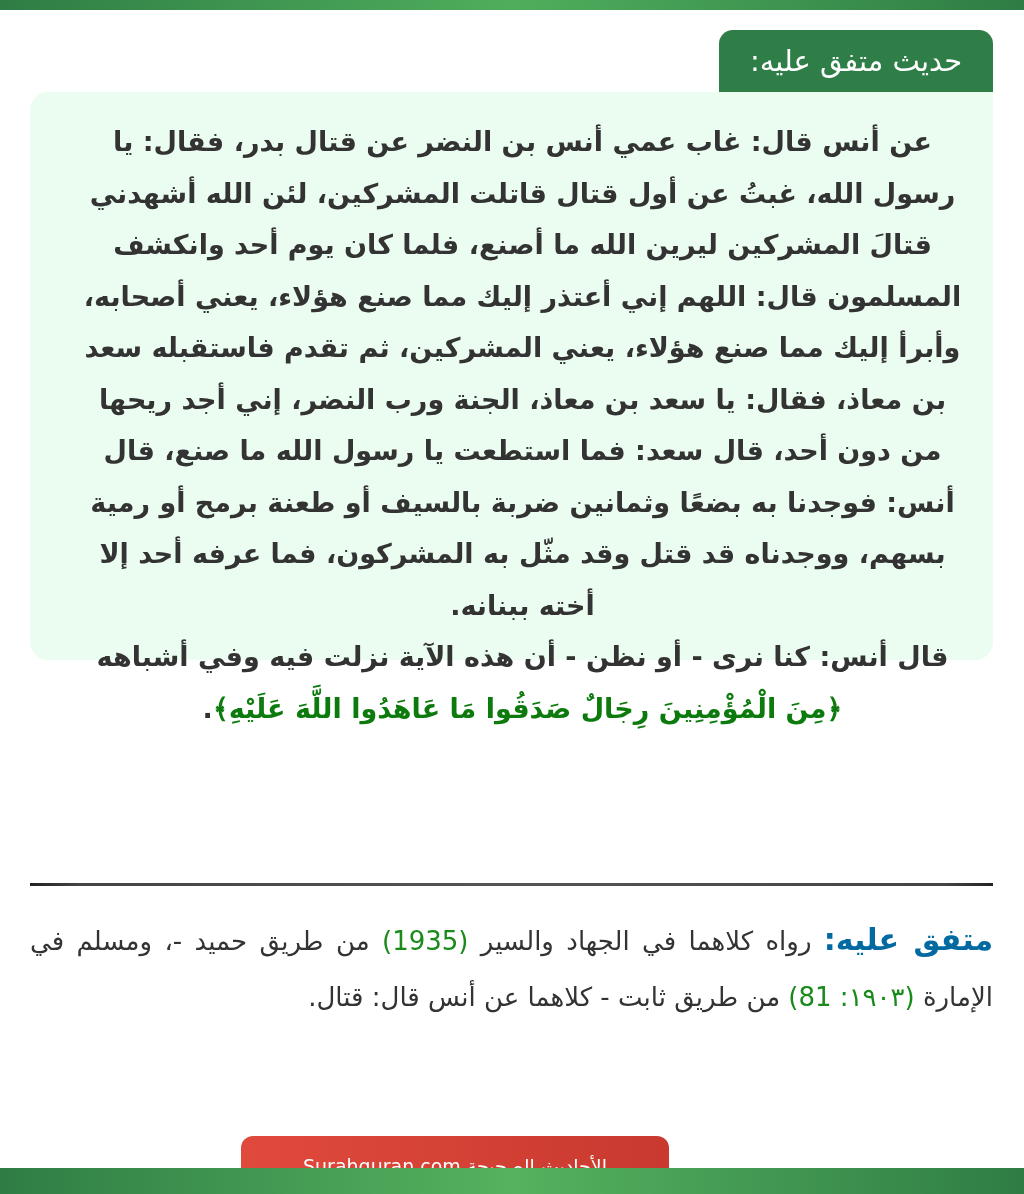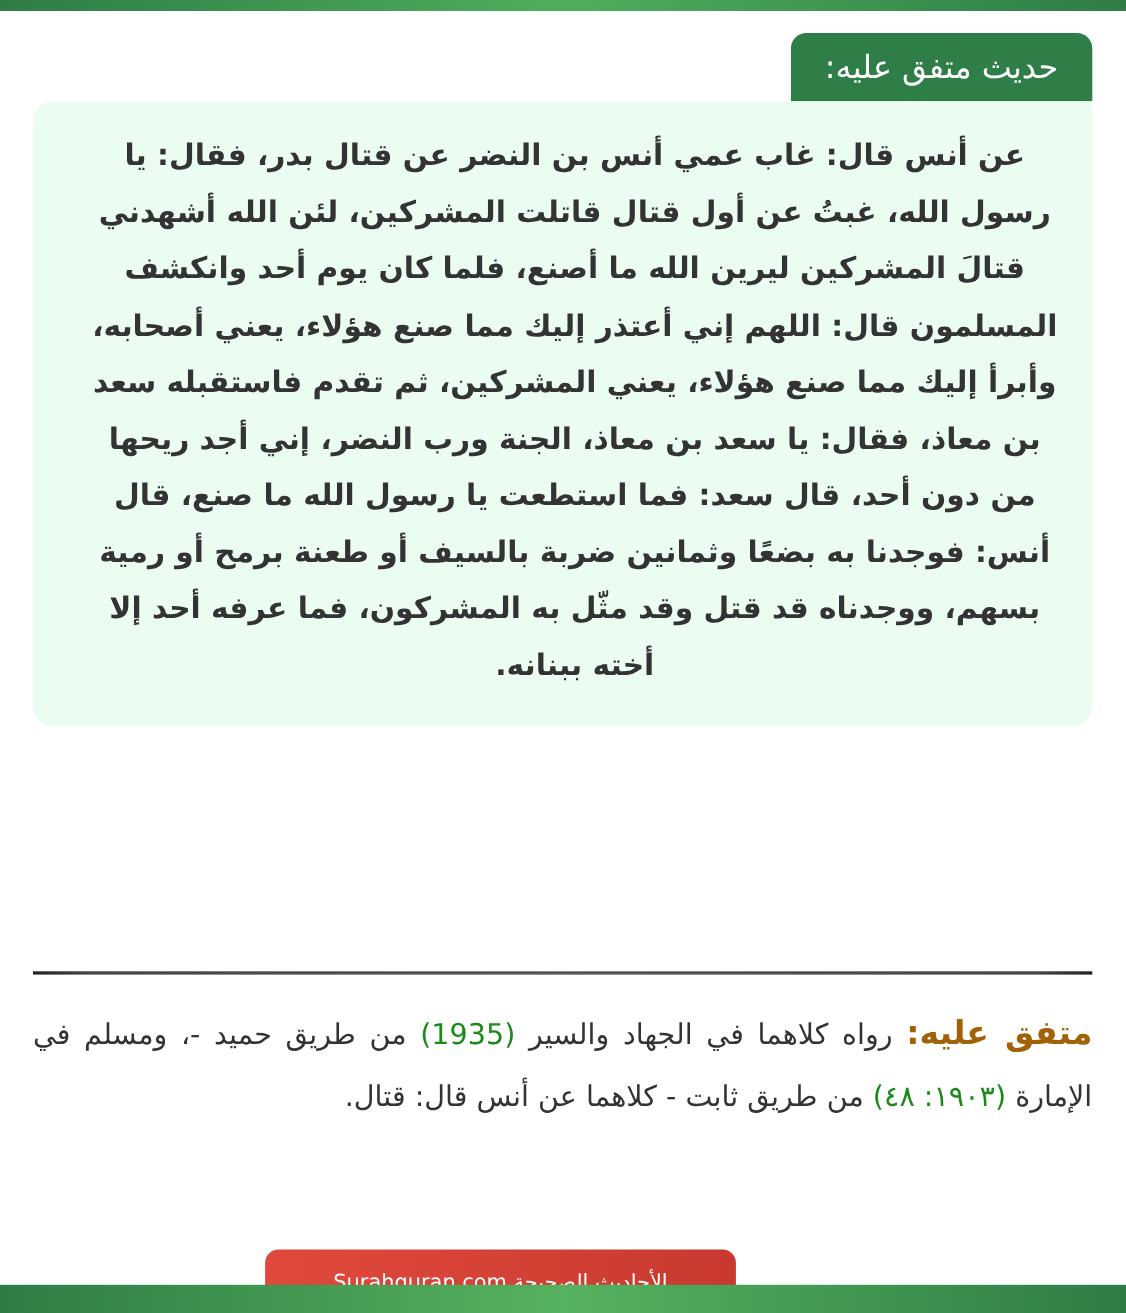--- a/index.html
+++ b/index.html
@@ -40,21 +40,21 @@
   .quran { color:#0d7a0d; }
   .divider {
     position:absolute; left:30px; top:883px; width:963px; height:3px;
     background:linear-gradient(90deg,#222 0%,#444 5%,#555 50%,#444 95%,#222 100%);
   }
   .source {
     position:absolute; left:30px; top:912px; width:963px;
     direction:rtl; text-align:justify; text-align-last:right;
     font-size:26px; line-height:56px; color:#333333; margin:0;
   }
-  .source .label { color:#a16207; font-weight:bold; font-size:30px; }
+  .source .label { color:#0369a1; font-weight:bold; font-size:30px; }
   .source .ref { color:#1a8a1a; }
   .brand-button {
     position:absolute; left:241px; top:1107px; width:428px; height:61px;
     background:linear-gradient(90deg,#e04a3c 0%,#c9392f 100%);
     border-radius:12px 12px 0 0;
     color:#ffffff; text-align:center;
     font-size:19px; line-height:61px;
     direction:rtl;
     margin-top:29px;
   }
@@ -62,22 +62,23 @@
 </head>
 <body>
 
 <div class="top-bar"></div>
 
 <div class="tab-label">حديث متفق عليه:</div>
 
 <div class="card">
   <div class="hadith-text">
     <p>عن أنس قال: غاب عمي أنس بن النضر عن قتال بدر، فقال: يا رسول الله، غبتُ عن أول قتال قاتلت المشركين، لئن الله أشهدني قتالَ المشركين ليرين الله ما أصنع، فلما كان يوم أحد وانكشف المسلمون قال: اللهم إني أعتذر إليك مما صنع هؤلاء، يعني أصحابه، وأبرأ إليك مما صنع هؤلاء، يعني المشركين، ثم تقدم فاستقبله سعد بن معاذ، فقال: يا سعد بن معاذ، الجنة ورب النضر، إني أجد ريحها من دون أحد، قال سعد: فما استطعت يا رسول الله ما صنع، قال أنس: فوجدنا به بضعًا وثمانين ضربة بالسيف أو طعنة برمح أو رمية بسهم، ووجدناه قد قتل وقد مثّل به المشركون، فما عرفه أحد إلا أخته ببنانه.</p>
+    <p><span>قال أنس: كنا نرى - أو نظن - أن هذه الآية نزلت فيه وفي أشباهه </span><span class="quran">﴿مِنَ الْمُؤْمِنِينَ رِجَالٌ صَدَقُوا مَا عَاهَدُوا اللَّهَ عَلَيْهِ﴾</span><span>.</span></p>
   </div>
 </div>
 
 <div class="divider"></div>
 
-<p class="source"><span class="label">متفق عليه:</span><span> رواه كلاهما في الجهاد والسير </span><span class="ref">(1935)</span><span> من طريق حميد -، ومسلم في الإمارة </span><span class="ref">(١٩٠٣: ٤٨)</span><span> من طريق ثابت - كلاهما عن أنس قال: قتال.</span></p>
+<p class="source"><span class="label">متفق عليه:</span><span> رواه كلاهما في الجهاد والسير </span><span class="ref">(1935)</span><span> من طريق حميد -، ومسلم في الإمارة </span><span class="ref">(١٩٠٣: 81)</span><span> من طريق ثابت - كلاهما عن أنس قال: قتال.</span></p>
 
 <div class="brand-button">الأحاديث الصحيحة Surahquran.com</div>
 
 <div class="bottom-bar"></div>
 
 </body></html>

